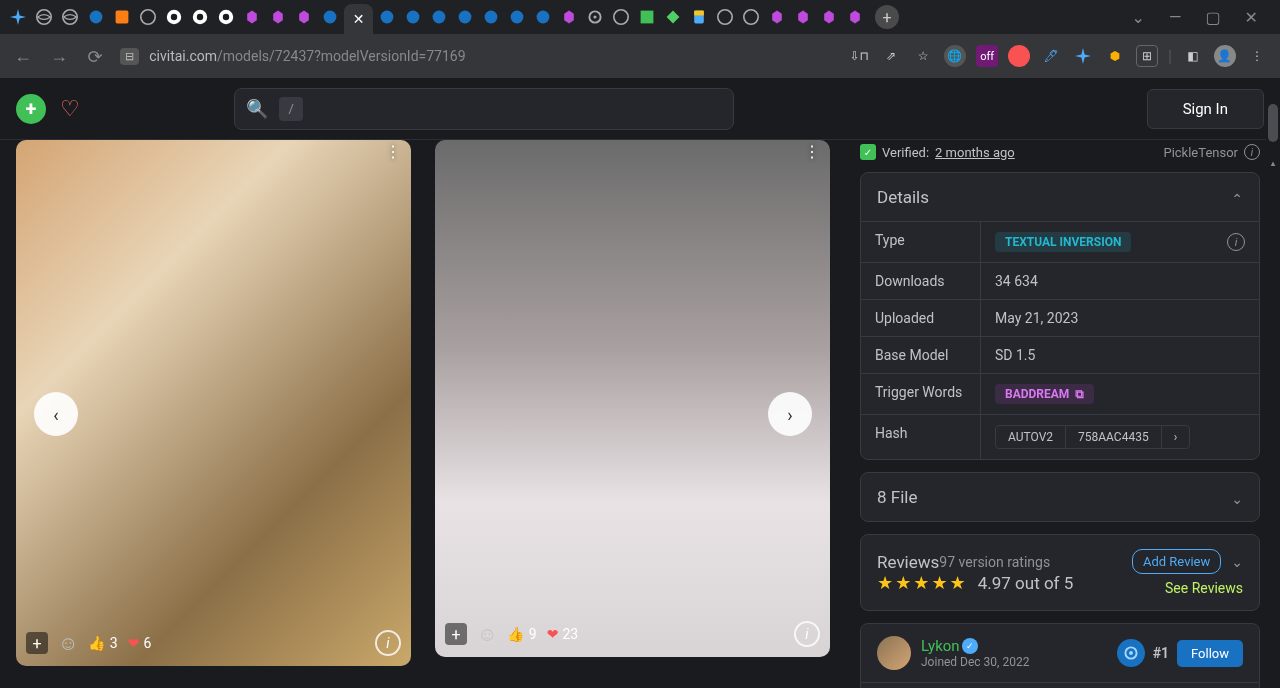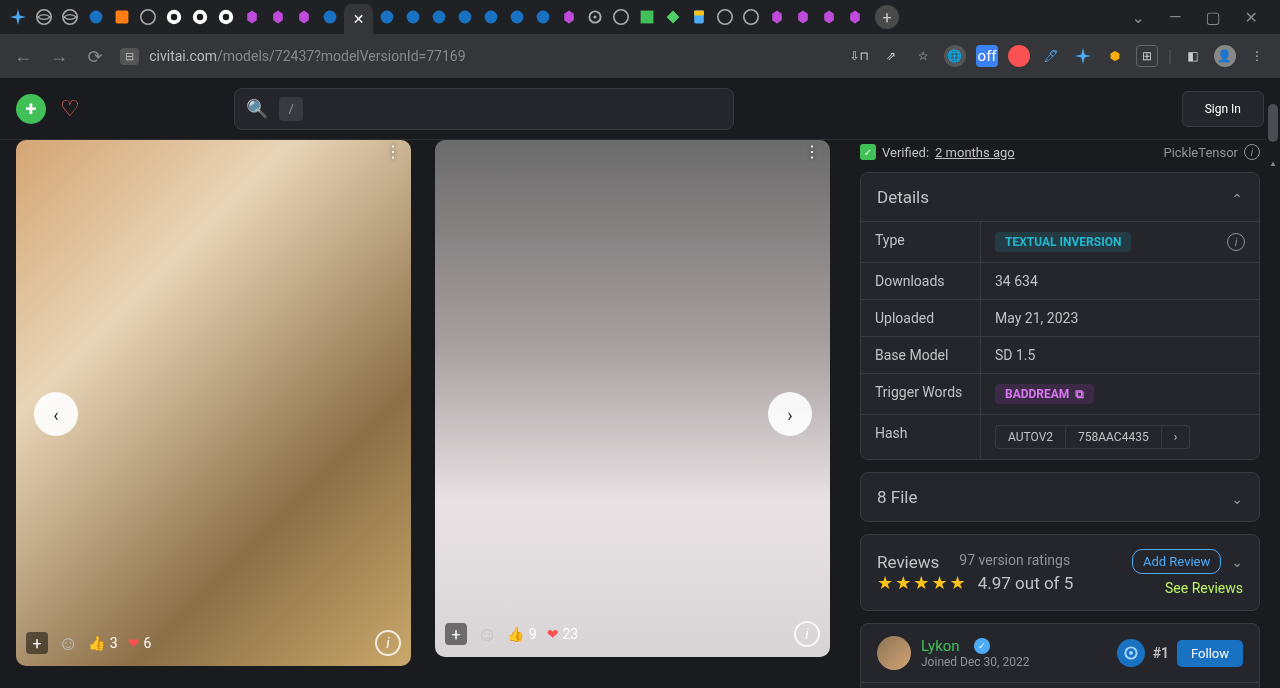--- a/index.html
+++ b/index.html
@@ -30,21 +30,21 @@
 .site-header { height: 62px; background: #1a1b1e; display: flex; align-items: center; padding: 0 16px; gap: 14px; border-bottom: 1px solid #2c2e33; }
 .logo { display: flex; align-items: center; gap: 2px; }
 .logo-text { font-size: 26px; font-weight: 900; letter-spacing: 4px; }
 .logo-white { color: #fff; }
 .logo-blue { color: #4dabf7; }
 .plus-btn { width: 30px; height: 30px; border-radius: 50%; background: #40c057; display: flex; align-items: center; justify-content: center; color: #fff; font-size: 20px; font-weight: bold; cursor: pointer; }
 .heart-btn { color: #ff6b6b; font-size: 22px; cursor: pointer; }
 .search-box { flex: 0 0 500px; height: 42px; background: #25262b; border: 1px solid #373a40; border-radius: 8px; display: flex; align-items: center; padding: 0 12px; gap: 10px; margin-left: 140px; }
 .search-box input { flex: 1; background: none; border: none; outline: none; color: #c1c2c5; font-size: 15px; }
 .slash-key { width: 24px; height: 24px; background: #373a40; border-radius: 4px; display: flex; align-items: center; justify-content: center; font-size: 13px; color: #909296; }
-.signin-btn { margin-left: auto; padding: 10px 22px; background: #25262b; border: 1px solid #373a40; border-radius: 6px; color: #fff; font-size: 12px; cursor: pointer; }
+.signin-btn { margin-left: auto; padding: 10px 35px; background: #25262b; border: 1px solid #373a40; border-radius: 6px; color: #fff; font-size: 15px; cursor: pointer; }
 
 
 .content { display: flex; height: 548px; position: relative; }
 .gallery { flex: 1; position: relative; display: flex; gap: 24px; padding: 0 16px; }
 .card { position: relative; border-radius: 10px; overflow: hidden; background: #25262b; }
 .card1 { width: 395px; height: 526px; }
 .card2 { width: 395px; height: 517px; }
 .img-placeholder { width: 100%; height: 100%; position: relative; }
 .img1 { background: linear-gradient(135deg, #d4a574 0%, #e8d5b7 30%, #8b6f47 70%, #c9a86a 100%); }
 .img2 { background: linear-gradient(180deg, #6b6b6b 0%, #a89fa0 40%, #e8e2e4 70%, #d8d4d6 100%); }
@@ -77,34 +77,34 @@
 .badge { padding: 3px 10px; border-radius: 4px; font-size: 12px; font-weight: 700; }
 .badge-teal { background: rgba(34,184,207,0.15); color: #22b8cf; }
 .badge-purple { background: rgba(190,75,219,0.15); color: #da77f2; display: flex; align-items: center; gap: 6px; }
 .info-i { width: 18px; height: 18px; border: 1.5px solid #909296; border-radius: 50%; display: flex; align-items: center; justify-content: center; font-size: 11px; color: #909296; font-style: italic; margin-left: auto; }
 .hash-box { display: flex; border: 1px solid #373a40; border-radius: 4px; overflow: hidden; }
 .hash-seg { padding: 4px 12px; font-size: 12px; border-right: 1px solid #373a40; }
 .hash-seg:last-child { border-right: none; cursor: pointer; }
 
 .reviews-panel { padding: 14px 16px; display: flex; align-items: center; justify-content: space-between; }
 .rev-left { }
-.rev-title-row { display: flex; align-items: flex-start; gap: 20px; }
+.rev-title-row { display: flex; align-items: center; gap: 0; }
 .rev-title { font-size: 17px; }
 .rev-sub { font-size: 14px; color: #909296; }
 .stars { display: flex; gap: 2px; align-items: center; }
 .star { color: #fcc419; font-size: 18px; }
 .rev-score { font-size: 17px; margin-left: 10px; }
 .rev-right { display: flex; flex-direction: column; align-items: flex-end; gap: 6px; }
 .add-rev-btn { padding: 4px 10px; border: 1px solid #4dabf7; border-radius: 10px; color: #4dabf7; font-size: 13px; cursor: pointer; }
 .see-rev { color: #bef264; font-size: 14px; cursor: pointer; }
 
 .creator-panel { padding: 12px 16px; display: flex; align-items: center; gap: 10px; background: #25262b; border: 1px solid #373a40; border-radius: 8px; }
 .avatar { width: 34px; height: 34px; border-radius: 50%; background: linear-gradient(135deg,#8b7355,#d4a574); }
 .creator-info { }
-.creator-name { color: #40c057; font-size: 15px; display: flex; align-items: center; gap: 14px; }
+.creator-name { color: #40c057; font-size: 15px; display: flex; align-items: center; gap: 2px; }
 .verified-check { width: 16px; height: 16px; border-radius: 50%; background: #4dabf7; display: flex; align-items: center; justify-content: center; color: #fff; font-size: 9px; }
 .joined { font-size: 12px; color: #909296; }
 .creator-right { margin-left: auto; display: flex; align-items: center; gap: 8px; }
 .gear-badge { width: 28px; height: 28px; border-radius: 50%; background: #1971c2; display: flex; align-items: center; justify-content: center; }
 .rank { font-size: 14px; color: #c1c2c5; font-weight: 600; }
 .follow-btn { padding: 6px 14px; background: #1971c2; border-radius: 5px; color: #fff; font-size: 13px; cursor: pointer; }
 
 .stats-row { display: flex; gap: 14px; padding: 10px 16px; font-size: 13px; background: #25262b; border: 1px solid #373a40; border-top: none; border-radius: 0 0 8px 8px; align-items: center; }
 
 
@@ -304,21 +304,21 @@
   <span class="nav-btn">⟳</span>
   <div class="url-box">
     <span style="background:#555;padding:2px 5px;border-radius:4px;font-size:11px">⊟</span>
     <span><span>civitai.com</span><span class="url-path">/models/72437?modelVersionId=77169</span></span>
   </div>
   <div class="ext-icons">
     <span class="ext-ico" style="color:#ccc">⇩⊓</span>
     <span class="ext-ico" style="color:#ccc">⇗</span>
     <span class="ext-ico" style="color:#ccc">☆</span>
     <span class="ext-ico" style="background:#555;border-radius:50%;color:#fff">🌐</span>
-    <span class="ext-ico" style="background:#3b82f6;color:#fff;font-size:15px">off</span>
+    <span class="ext-ico" style="background:#701a75;color:#fff;font-size:11px">off</span>
     <span class="ext-ico" style="background:#fa5252;border-radius:50%"></span>
     <span class="ext-ico" style="color:#4dabf7">🖊</span>
     <span class="ext-ico">
         <svg width="16" height="16" viewBox="0 0 10 10">
           <polygon fill="#4dabf7" points="5,0 6,4 10,5 6,6 5,10 4,6 0,5 4,4"></polygon>
         </svg>
       </span>
     <span class="ext-ico" style="color:#fab005">⬢</span>
     <span class="ext-ico" style="color:#ccc;border:1px solid #666;border-radius:4px">⊞</span>
     <span style="color:#555">|</span>

